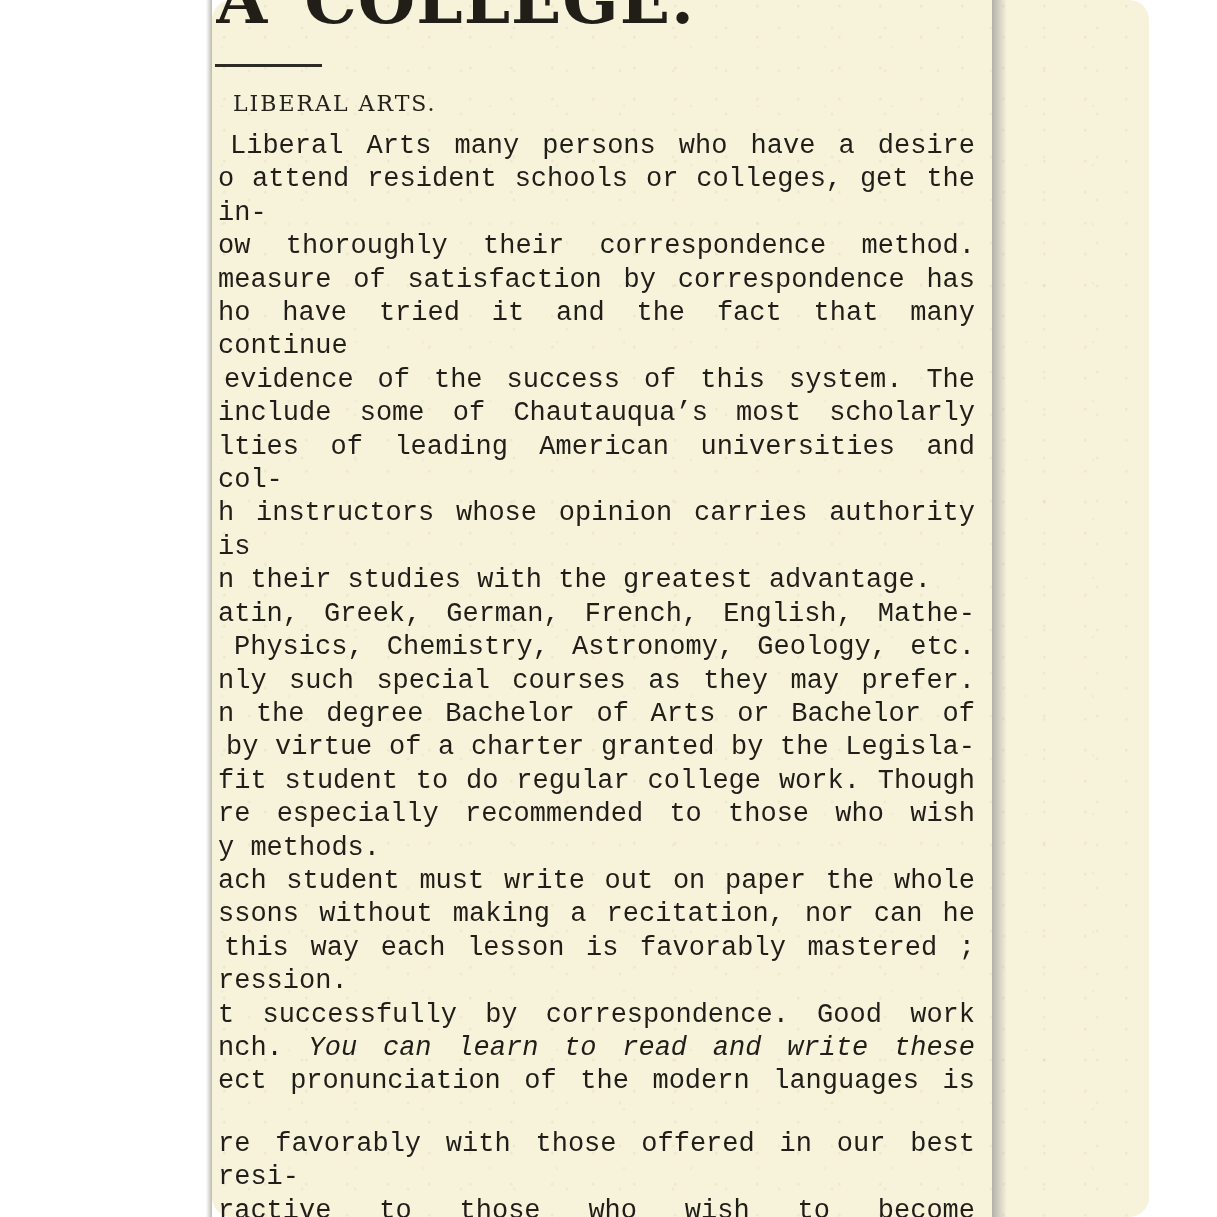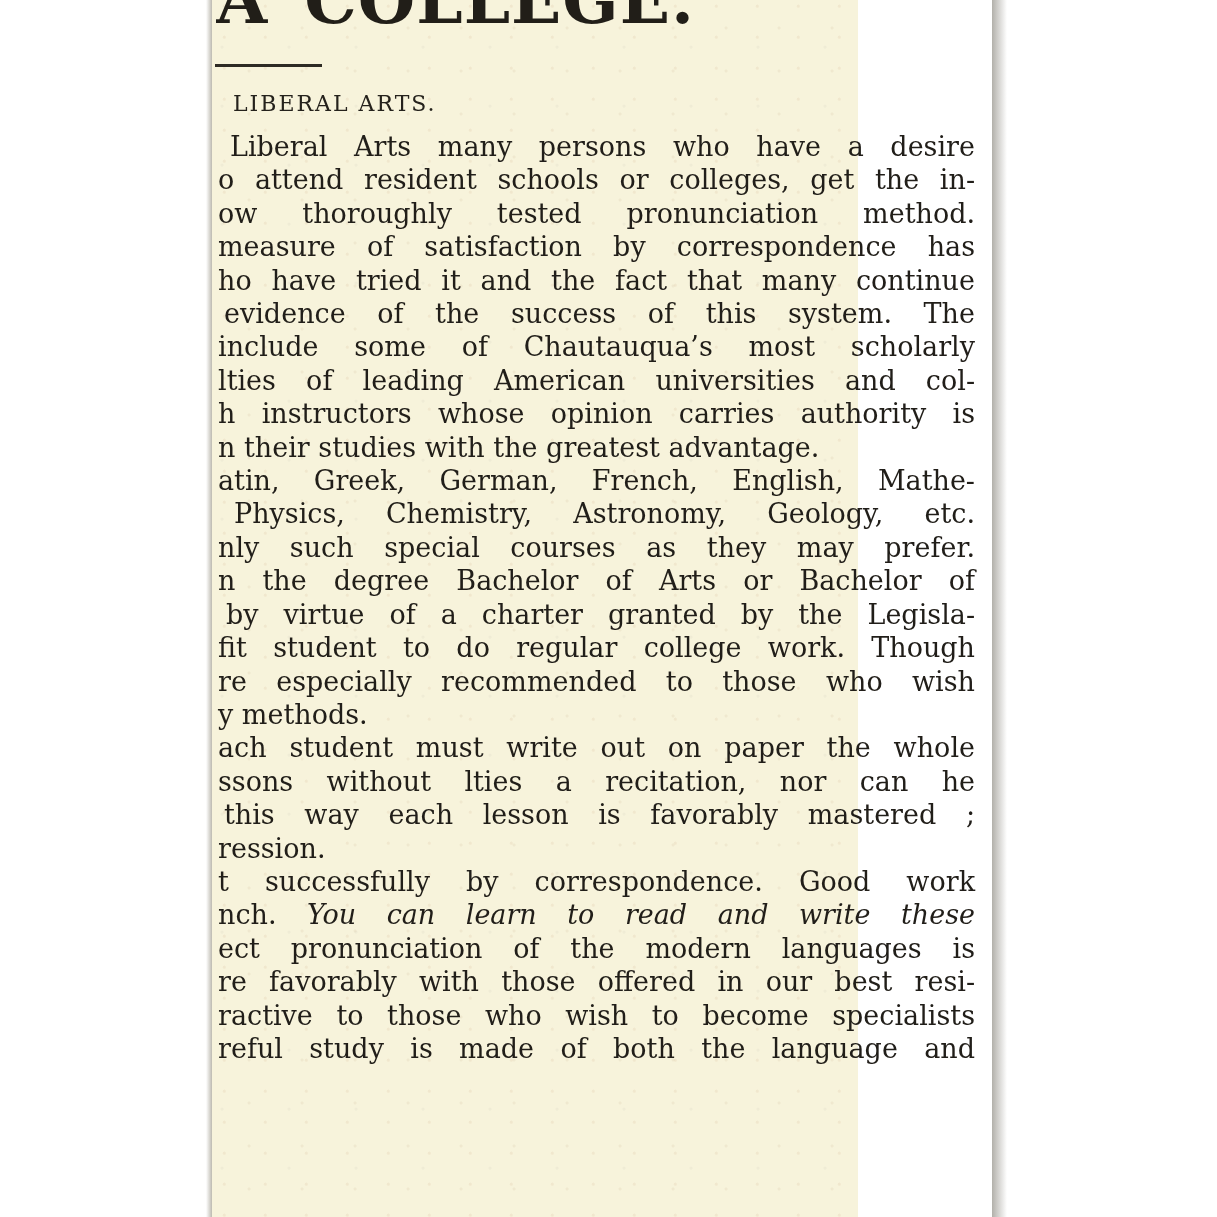--- a/index.html
+++ b/index.html
@@ -6,27 +6,28 @@
   .page{
     position:relative;
     width:1217px;height:1217px;
     background:#ffffff;
     overflow:hidden;
     font-family:"DejaVu Serif","Liberation Serif",serif;
   }
   .paper{
     position:absolute;
     left:212px;top:0;
-    width:646px;height:1217px;
+    width:937px;height:1217px;
     background-color:#f7f3db;
     background-image:
       radial-gradient(circle at 30% 20%, rgba(196,152,112,0.13) 1px, rgba(0,0,0,0) 2px),
       radial-gradient(circle at 70% 65%, rgba(176,140,100,0.10) 1px, rgba(0,0,0,0) 2px),
       radial-gradient(circle at 15% 80%, rgba(150,150,140,0.08) 1px, rgba(0,0,0,0) 2px);
     background-size:41px 31px, 53px 43px, 67px 59px;
+    border-radius:20px;
   }
   .left-edge{
     position:absolute;
     left:-6px;top:0;width:6px;height:100%;
     background:linear-gradient(to right, rgba(255,255,255,0), #bdbab0);
   }
   .right-shadow{
     position:absolute;
     left:992px;top:0;width:15px;height:100%;
     background:linear-gradient(to right, #b2b0aa, rgba(255,255,255,0));
@@ -68,62 +69,63 @@
     position:absolute;
     left:6px;top:130px;
     width:757px;
     font-size:27px;
     line-height:33.4px;
     color:#211e19;
   }
   .line{
     text-align:justify;
     text-align-last:justify;
+    font-family:Liberation Mono, monospace;
   }
   .line.short{
     text-align-last:left;
   }
   .it{font-style:italic;}
 </style>
 </head>
 <body>
 
 <div class="page">
   <div class="paper">
     <div class="left-edge"></div>
     <div class="masthead-clip">
       <div class="masthead-text"><span>A</span><span class="mh2">COLLEGE.</span></div>
     </div>
     <div class="rule"></div>
     <h2 class="heading">LIBERAL ARTS.</h2>
     <div class="body" id="article-body">
         <div class="line" style="padding-left: 12px;"><span>Liberal Arts many persons who have a desire</span></div>
         <div class="line"><span>o attend resident schools or colleges, get the in-</span></div>
-        <div class="line"><span>ow thoroughly tested pronunciation method.</span></div>
+        <div class="line"><span>ow thoroughly their correspondence method.</span></div>
         <div class="line"><span>measure of satisfaction by correspondence has</span></div>
         <div class="line"><span>ho have tried it and the fact that many continue</span></div>
         <div class="line" style="padding-left: 6px;"><span>evidence of the success of this system.  The</span></div>
         <div class="line"><span>include some of Chautauqua’s most scholarly</span></div>
         <div class="line"><span>lties of leading American universities and col-</span></div>
         <div class="line"><span>h instructors whose opinion carries authority is</span></div>
         <div class="line short"><span>n their studies with the greatest advantage.</span></div>
         <div class="line"><span>atin, Greek, German, French, English, Mathe-</span></div>
         <div class="line" style="padding-left: 16px;"><span>Physics, Chemistry, Astronomy, Geology, etc.</span></div>
         <div class="line"><span>nly such special courses as they may prefer.</span></div>
         <div class="line"><span>n the degree Bachelor of Arts or Bachelor of</span></div>
         <div class="line" style="padding-left: 8px;"><span>by virtue of a charter granted by the Legisla-</span></div>
         <div class="line"><span>fit student to do regular college work.  Though</span></div>
         <div class="line"><span>re especially recommended to those who wish</span></div>
         <div class="line short"><span>y methods.</span></div>
         <div class="line"><span>ach student must write out on paper the whole</span></div>
-        <div class="line"><span>ssons without lties a recitation, nor can he</span></div>
+        <div class="line"><span>ssons without making a recitation, nor can he</span></div>
         <div class="line" style="padding-left: 6px;"><span>this way each lesson is favorably mastered ;</span></div>
         <div class="line short"><span>ression.</span></div>
         <div class="line"><span>t successfully by correspondence.  Good work</span></div>
         <div class="line"><span>nch.  </span><span class="it">You can learn to read and write these</span></div>
         <div class="line"><span>ect pronunciation of the modern languages is</span></div>
-        <div class="line" style=""><span>re favorably with those offered in our best resi-</span></div>
+        <div class="line" style="margin-top: 29px;"><span>re favorably with those offered in our best resi-</span></div>
         <div class="line"><span>ractive to those who wish to become specialists</span></div>
         <div class="line"><span>reful study is made of both the language and</span></div>
       </div>
   </div>
   <div class="right-shadow"></div>
 </div>
 
 </body></html>

